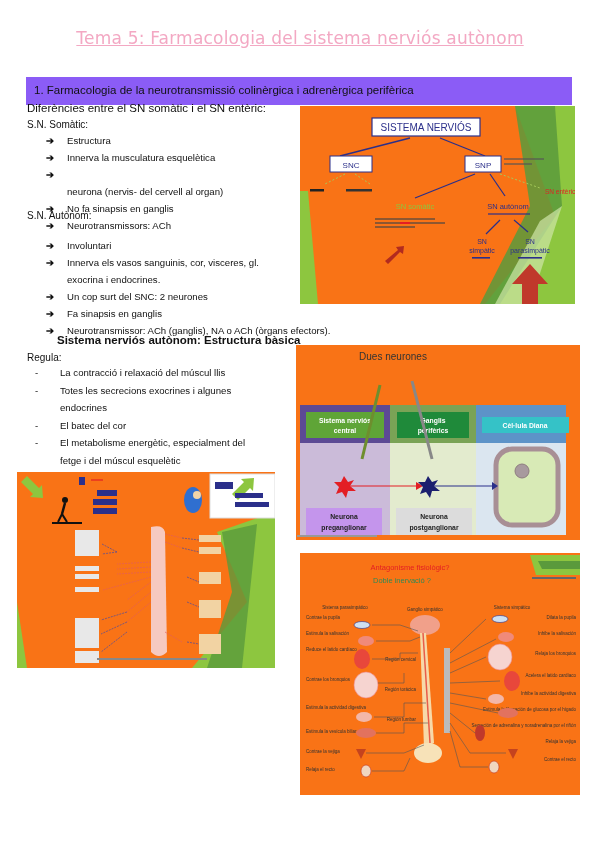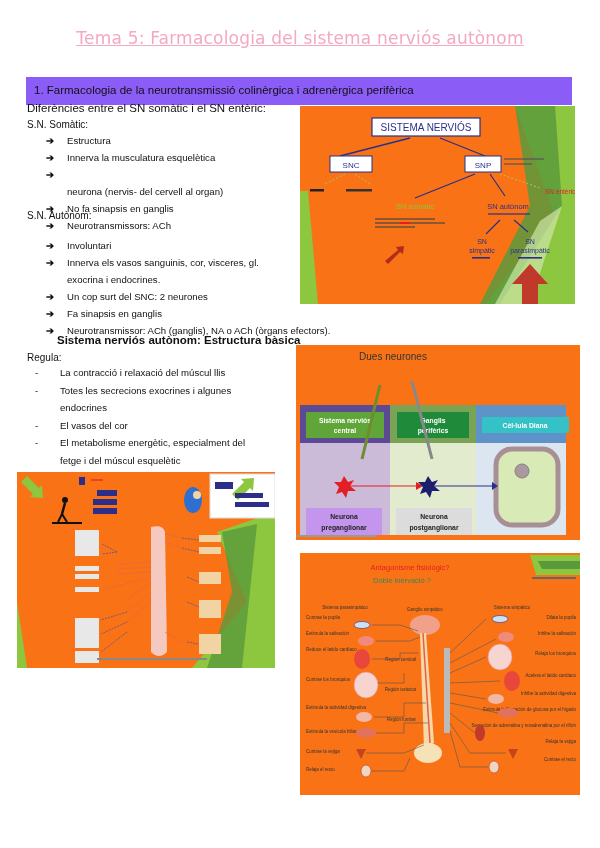--- a/index.html
+++ b/index.html
@@ -55,21 +55,21 @@
     <li><span class="mk">➔</span><span>Neurotransmissor: ACh (ganglis), NA o ACh (òrgans efectors).</span></li>
   </ul>
 </div>
 
 <div class="abs txt h-sub bold" style="left:27px; top:332px;margin-left:30px;">Sistema nerviós autònom: Estructura bàsica</div>
 <div class="abs txt" style="left:27px; top:349px;">Regula:</div>
 <div class="abs" style="left:27px; top:364px; width:250px;">
   <ul class="dash">
     <li><span class="mk">-</span><span>La contracció i relaxació del múscul llis</span></li>
     <li><span class="mk">-</span><span>Totes les secrecions exocrines i algunes</span><br><span>endocrines</span></li>
-    <li><span class="mk">-</span><span>El vasos del cor</span></li>
+    <li><span class="mk">-</span><span>El batec del cor</span></li>
     <li><span class="mk">-</span><span>El metabolisme energètic, especialment del</span><br><span>fetge i del múscul esquelètic</span></li>
   </ul>
 </div>
 
 <div class="abs slide" style="left:300px; top:106px; width:275px; height:198px;">
   <svg width="275" height="198" viewBox="0 0 275 198">
 
     <polygon points="215,0 275,0 275,198 185,198 255,110" fill="#8dc63f"></polygon>
     <polygon points="215,0 255,0 262,100 200,198 180,198 230,100" fill="#5a9a3c" opacity="0.85"></polygon>
     <polygon points="240,115 262,100 230,198 195,198" fill="#cfe6a8" opacity="0.7"></polygon>

